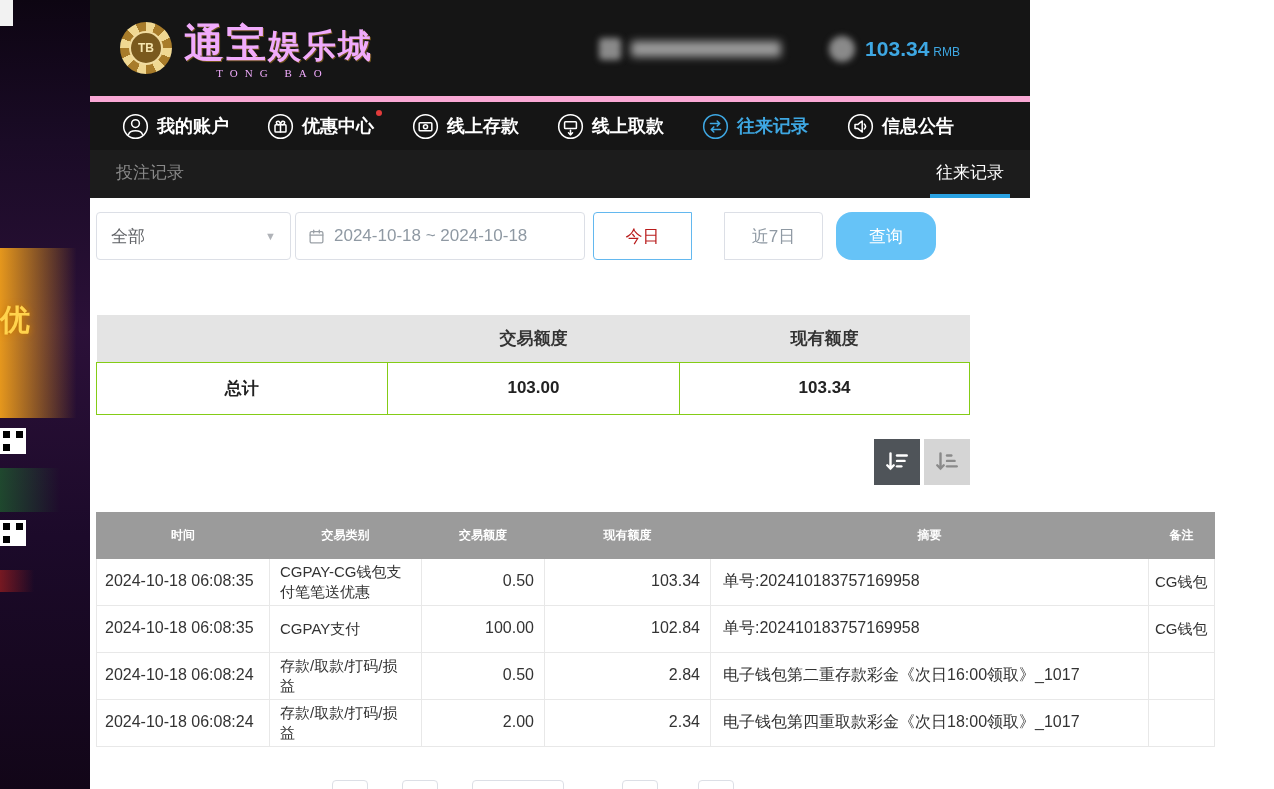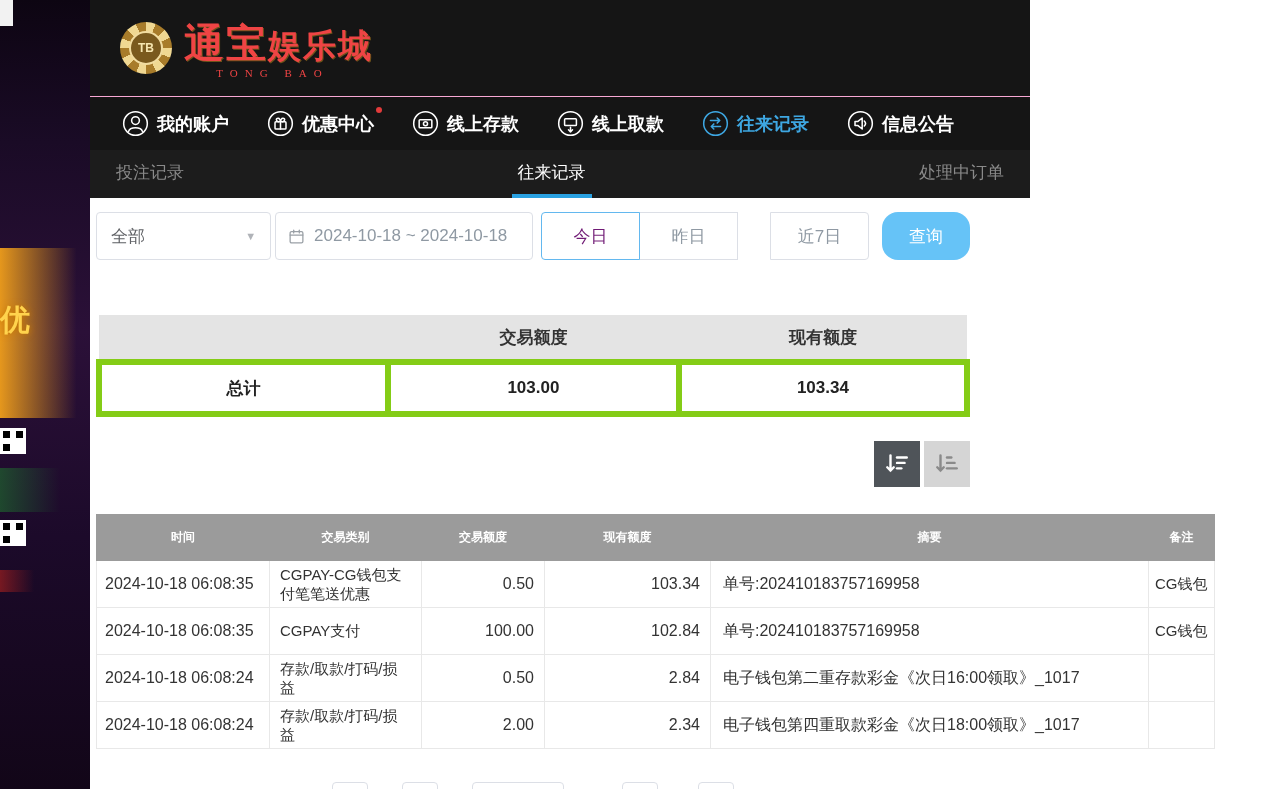--- a/index.html
+++ b/index.html
@@ -30,34 +30,34 @@
 
   
   .header { position:relative; height:96px; background:#151515; }
   .logo { position:absolute; left:30px; top:16px; display:flex; align-items:center; }
   .chip { width:52px; height:52px; border-radius:50%; flex:0 0 auto;
     background:repeating-conic-gradient(#f0d892 0deg 22deg,#a87c2a 22deg 45deg);
     display:flex; align-items:center; justify-content:center; }
   .chip-inner { width:34px; height:34px; border-radius:50%; background:#7a5a1e;
     border:2px solid #f1dca0; color:#f6e6b0; font-size:12px; font-weight:bold;
     display:flex; align-items:center; justify-content:center; }
-  .logo-text { margin-left:12px; font-family:"Liberation Serif","DejaVu Serif",serif; color:#ef4444; }
+  .logo-text { margin-left:12px; font-family:"Liberation Serif","DejaVu Serif",serif; color:#f0abfc; }
   .logo-cn { font-weight:bold; letter-spacing:2px; text-shadow:1px 1px 0 #6e521a; white-space:nowrap; }
   .logo-cn .big { font-size:40px; }
   .logo-cn .small { font-size:33px; }
   .logo-en { font-size:11px; letter-spacing:7px; text-align:center; margin-top:-4px; padding-right:12px; }
   .account { position:absolute; right:70px; top:36px; display:flex; align-items:center; }
   .blur-avatar { width:22px; height:22px; background:#8a8a8a; border-radius:4px; filter:blur(3px); }
   .blur-name { width:150px; height:16px; margin-left:10px; background:#9a9a9a; border-radius:3px; filter:blur(4px); }
   .blur-coin { width:26px; height:26px; margin-left:48px; background:#8a8a8a; border-radius:50%; filter:blur(3px); }
   .balance { margin-left:10px; color:#3ea7e2; font-size:21px; font-weight:bold; }
   .balance .cur { font-size:12px; font-weight:normal; margin-left:4px; }
 
   
-  .nav { height:54px; background:#151515; display:flex; align-items:center; padding-left:32px; border-top:1px solid #f9a8d4; }
+  .nav { height:54px; background:#151515; display:flex; align-items:center; padding-left:32px; border-top:6px solid #f9a8d4; }
   .nav-item { display:flex; align-items:center; gap:8px; color:#ffffff; font-size:18px; font-weight:bold;
     margin-right:38px; cursor:pointer; position:relative; white-space:nowrap; }
   .nav-item svg { width:27px; height:27px; }
   .nav-item.active { color:#3ea7e2; }
   .nav-dot { position:absolute; top:-3px; right:-8px; width:6px; height:6px; border-radius:50%; background:#e23b3b; }
 
   
   .subnav { height:48px; background:#1c1c1c; display:flex; justify-content:space-between; }
   .subtab { color:#8a8a8a; font-size:17px; display:flex; align-items:center; padding:0 6px;
     margin:0 20px; cursor:pointer; border-bottom:4px solid transparent; }
@@ -70,29 +70,29 @@
     padding:0 14px; color:#606266; font-size:17px; cursor:pointer; }
   .select-box .caret { margin-left:auto; color:#b0b3b8; font-size:11px; }
   .date-box { width:290px; margin-left:4px; border:1px solid #dcdfe6; border-radius:4px; display:flex;
     align-items:center; gap:9px; padding:0 12px; color:#8f99a3; font-size:17px; cursor:text; }
   .date-box svg { width:17px; height:17px; flex:0 0 auto; }
   .quick-group { display:flex; margin-left:8px; }
   .quick { width:99px; height:48px; background:#fff; border:1px solid #dcdfe6; color:#8f99a3;
     font-size:17px; cursor:pointer; margin-left:-1px; font-family:inherit; }
   .quick:first-child { margin-left:0; border-radius:4px 0 0 4px; }
   .quick:last-child { border-radius:0 4px 4px 0;margin-left:32px; }
-  .quick.active { border-color:#63b8ef; color:#701a75; position:relative; z-index:1;text-align:center; }
+  .quick.active { border-color:#63b8ef; color:#b91c1c; position:relative; z-index:1;text-align:center; }
   .query-btn { width:100px; height:48px; margin-left:13px; background:#66c3f7; border:none; border-radius:16px;
     color:#fff; font-size:17px; cursor:pointer; font-family:inherit; }
 
   
   .summary { margin-top:55px; width:100%; border-collapse:collapse; table-layout:fixed; }
   .summary thead th { background:#e4e4e4; height:47px; font-size:17px; color:#333; font-weight:bold; }
   .summary tbody td { background:#fff; height:52px; text-align:center; font-size:17px; font-weight:bold;
-    color:#222; border:6px solid #84cc16; }
+    color:#222; border:1px solid #84cc16; }
 
   
   .sort-row { margin-top:24px; display:flex; justify-content:flex-end; gap:4px; }
   .sort-btn { width:46px; height:46px; border:none; display:flex; align-items:center; justify-content:center; cursor:pointer; }
   .sort-btn svg { width:26px; height:26px; }
   .sort-dark { background:#4f5459; color:#fff; }
   .sort-light { background:#d5d5d5; color:#8a8a8a; }
 
   
   .data-table { margin-top:27px; width:100%; border-collapse:collapse; table-layout:fixed; }
@@ -135,20 +135,28 @@
         <div class="chip">
           <div class="chip-inner">TB</div>
         </div>
         <div class="logo-text">
           <div class="logo-cn">
             <span class="big">通宝</span><span class="small">娱乐城</span>
           </div>
           <div class="logo-en">TONG BAO</div>
         </div>
       </div>
+      <div class="account">
+        <div class="blur-avatar"></div>
+        <div class="blur-name"></div>
+        <div class="blur-coin"></div>
+        <div class="balance">
+          <span>103.34</span><span class="cur">RMB</span>
+        </div>
+      </div>
     </div>
 
     <div class="nav">
       <div class="nav-item">
         <svg viewBox="0 0 32 32" fill="none" stroke="currentColor" stroke-width="1.8" stroke-linecap="round" stroke-linejoin="round">
             <circle cx="16" cy="16" r="14"></circle>
             <circle cx="16" cy="12.5" r="4.6"></circle>
             <path d="M7.8 25.3C9.5 19.6 22.5 19.6 24.2 25.3"></path>
           </svg>
         <span>我的账户</span>
@@ -193,42 +201,40 @@
             <path d="M9.5 13.5v5h3.5l5 4v-13l-5 4z"></path>
             <path d="M20.5 13c1.8 1.8 1.8 4.2 0 6"></path>
           </svg>
         <span>信息公告</span>
       </div>
     </div>
 
     <div class="subnav">
       <div class="subtab">投注记录</div>
       <div class="subtab active">往来记录</div>
-      <div class="subtab">处理中订单</div>
     </div>
 
     <div class="content">
 
       <div class="filter-row">
         <div class="select-box">
           <span>全部</span>
           <span class="caret">▼</span>
         </div>
         <div class="date-box">
           <svg viewBox="0 0 24 24" fill="none" stroke="#9aa0a6" stroke-width="1.8" stroke-linecap="round">
               <rect x="3" y="5" width="18" height="16" rx="2"></rect>
               <line x1="3" y1="10" x2="21" y2="10"></line>
               <line x1="8" y1="3" x2="8" y2="7"></line>
               <line x1="16" y1="3" x2="16" y2="7"></line>
             </svg>
           <span>2024-10-18 ~ 2024-10-18</span>
         </div>
         <div class="quick-group">
           <button class="quick active">今日</button>
-          <button class="quick">昨日</button>
           <button class="quick">近7日</button>
         </div>
         <button class="query-btn">查询</button>
       </div>
 
       <table class="summary">
         <colgroup>
             <col style="width:33.3%">
             <col style="width:33.5%">
             <col style="width:33.2%">

